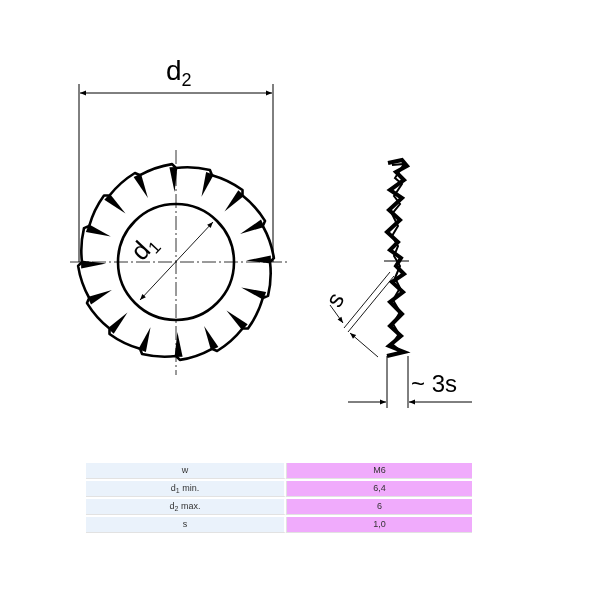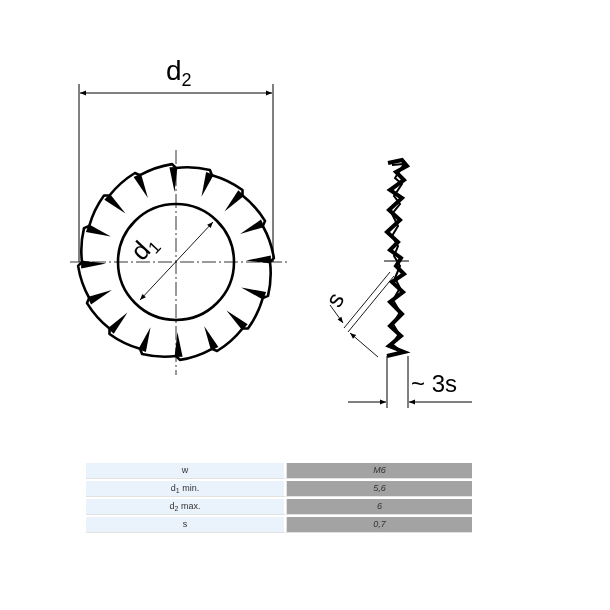--- a/index.html
+++ b/index.html
@@ -6,21 +6,21 @@
     body { width: 610px; height: 610px; position: relative; overflow: hidden; font-family: "Liberation Sans", sans-serif; }
     #drawing { position: absolute; left: 0; top: 0; width: 610px; height: 450px; }
     .dim-label { font-family: "Liberation Sans", sans-serif; fill: #000; }
     #spec-table {
       position: absolute; left: 86px; top: 461px; width: 386px;
       border-collapse: separate; border-spacing: 0 2px;
       font-size: 9px; color: #333;
     }
     #spec-table td { height: 15px; padding: 0; text-align: center; line-height: 15px; border-bottom: 1px solid #e2e2e2; }
     #spec-table td.label { width: 198px; background: #eaf2fb; border-right: 2px solid #ffffff; }
-    #spec-table td.value { background: #a3a3a3; border-left: 1px solid #e2e2e2; font-style: italic; }
+    #spec-table td.value { background: #f0abfc; border-left: 1px solid #e2e2e2; }
     sub { font-size: 7px; vertical-align: -2px; line-height: 0; }
   </style>
 </head>
 <body>
 
 <svg id="drawing" viewBox="0 0 610 450" xmlns="http://www.w3.org/2000/svg">
   <defs>
     <marker id="arr" viewBox="0 0 10 10" refX="10" refY="5" markerWidth="9" markerHeight="6" orient="auto-start-reverse" markerUnits="userSpaceOnUse">
       <path d="M0,1 L10,5 L0,9 z" fill="#000"></path>
     </marker>
@@ -91,24 +91,24 @@
 </svg>
 
 <table id="spec-table">
   <tbody>
     <tr>
       <td class="label"><span>w</span></td>
       <td class="value">M6</td>
     </tr>
     <tr>
       <td class="label"><span>d</span><sub>1</sub><span> min.</span></td>
-      <td class="value">5,6</td>
+      <td class="value">6,4</td>
     </tr>
     <tr>
       <td class="label"><span>d</span><sub>2</sub><span> max.</span></td>
       <td class="value">6</td>
     </tr>
     <tr>
       <td class="label"><span>s</span></td>
-      <td class="value">0,7</td>
+      <td class="value">1,0</td>
     </tr>
   </tbody>
 </table>
 
 </body></html>

